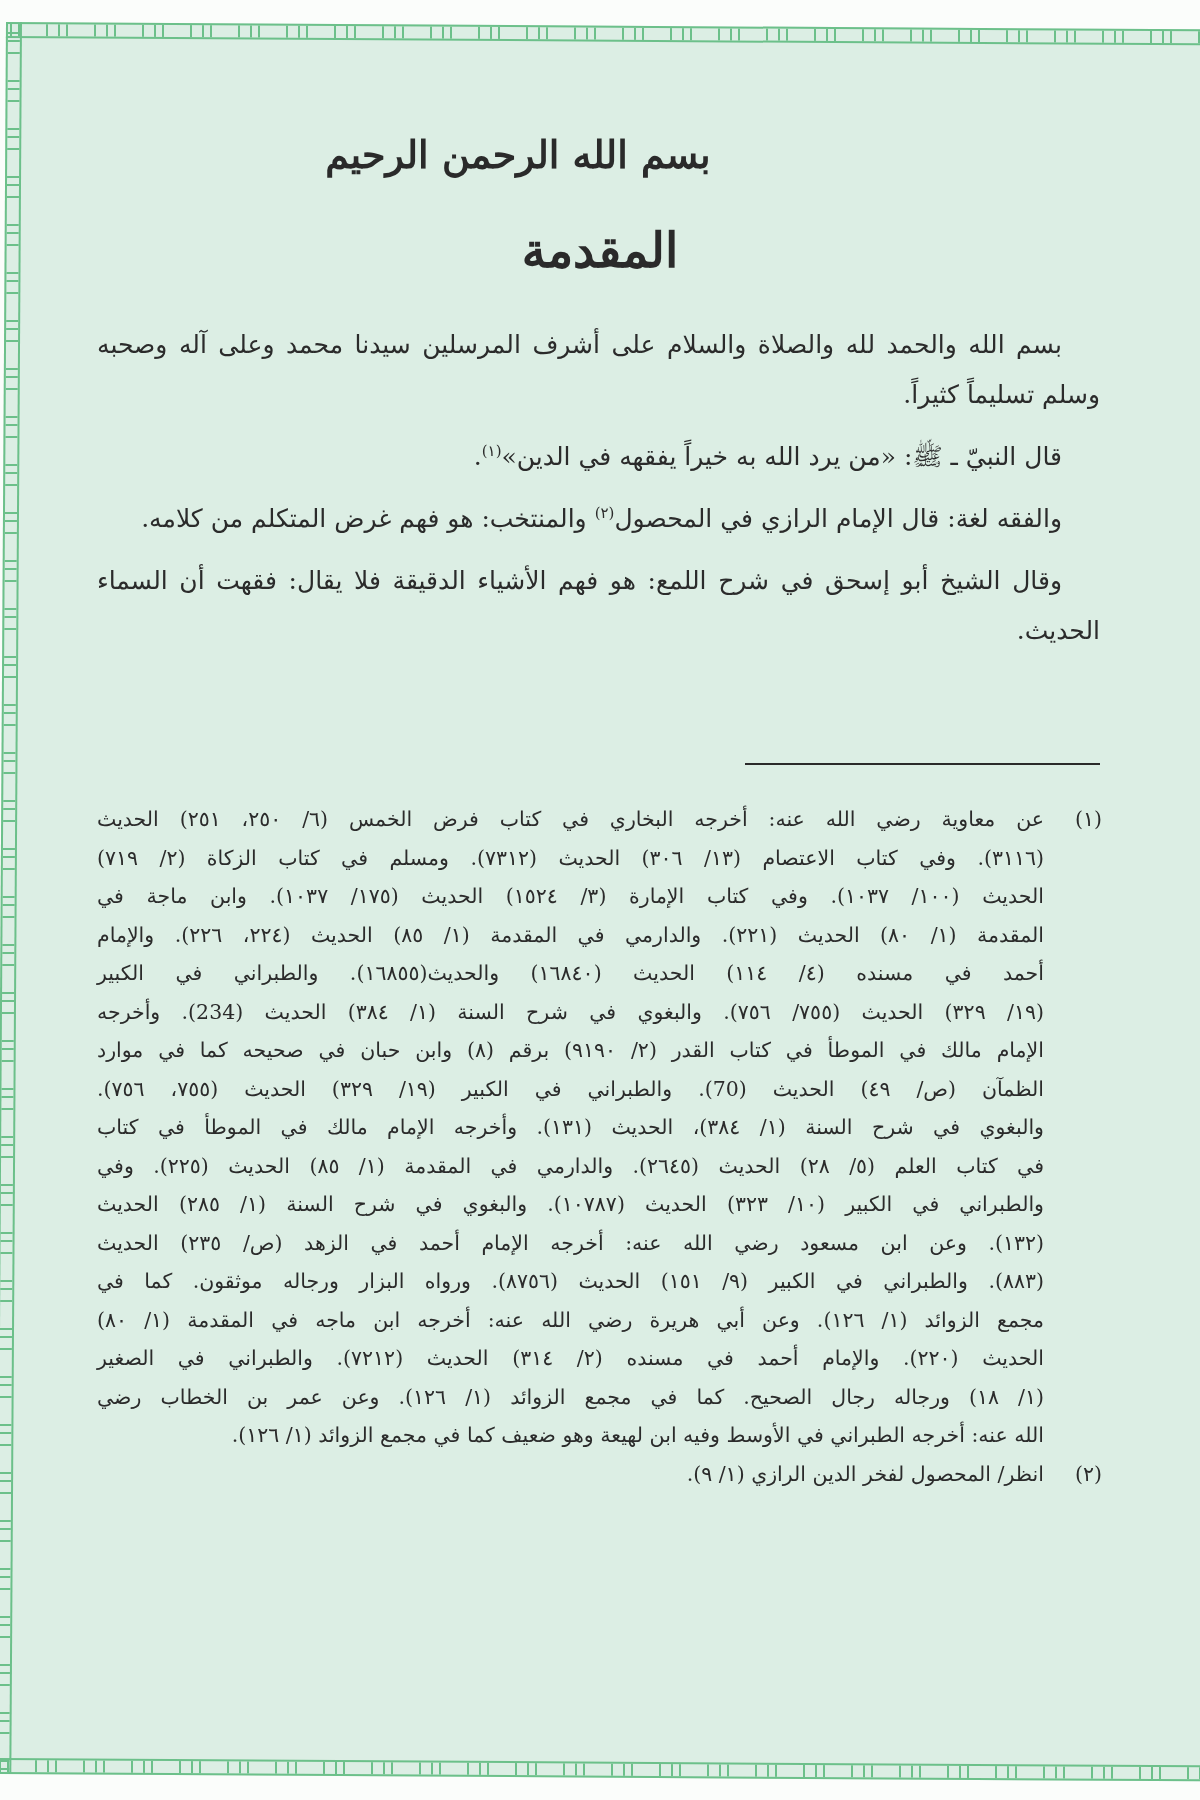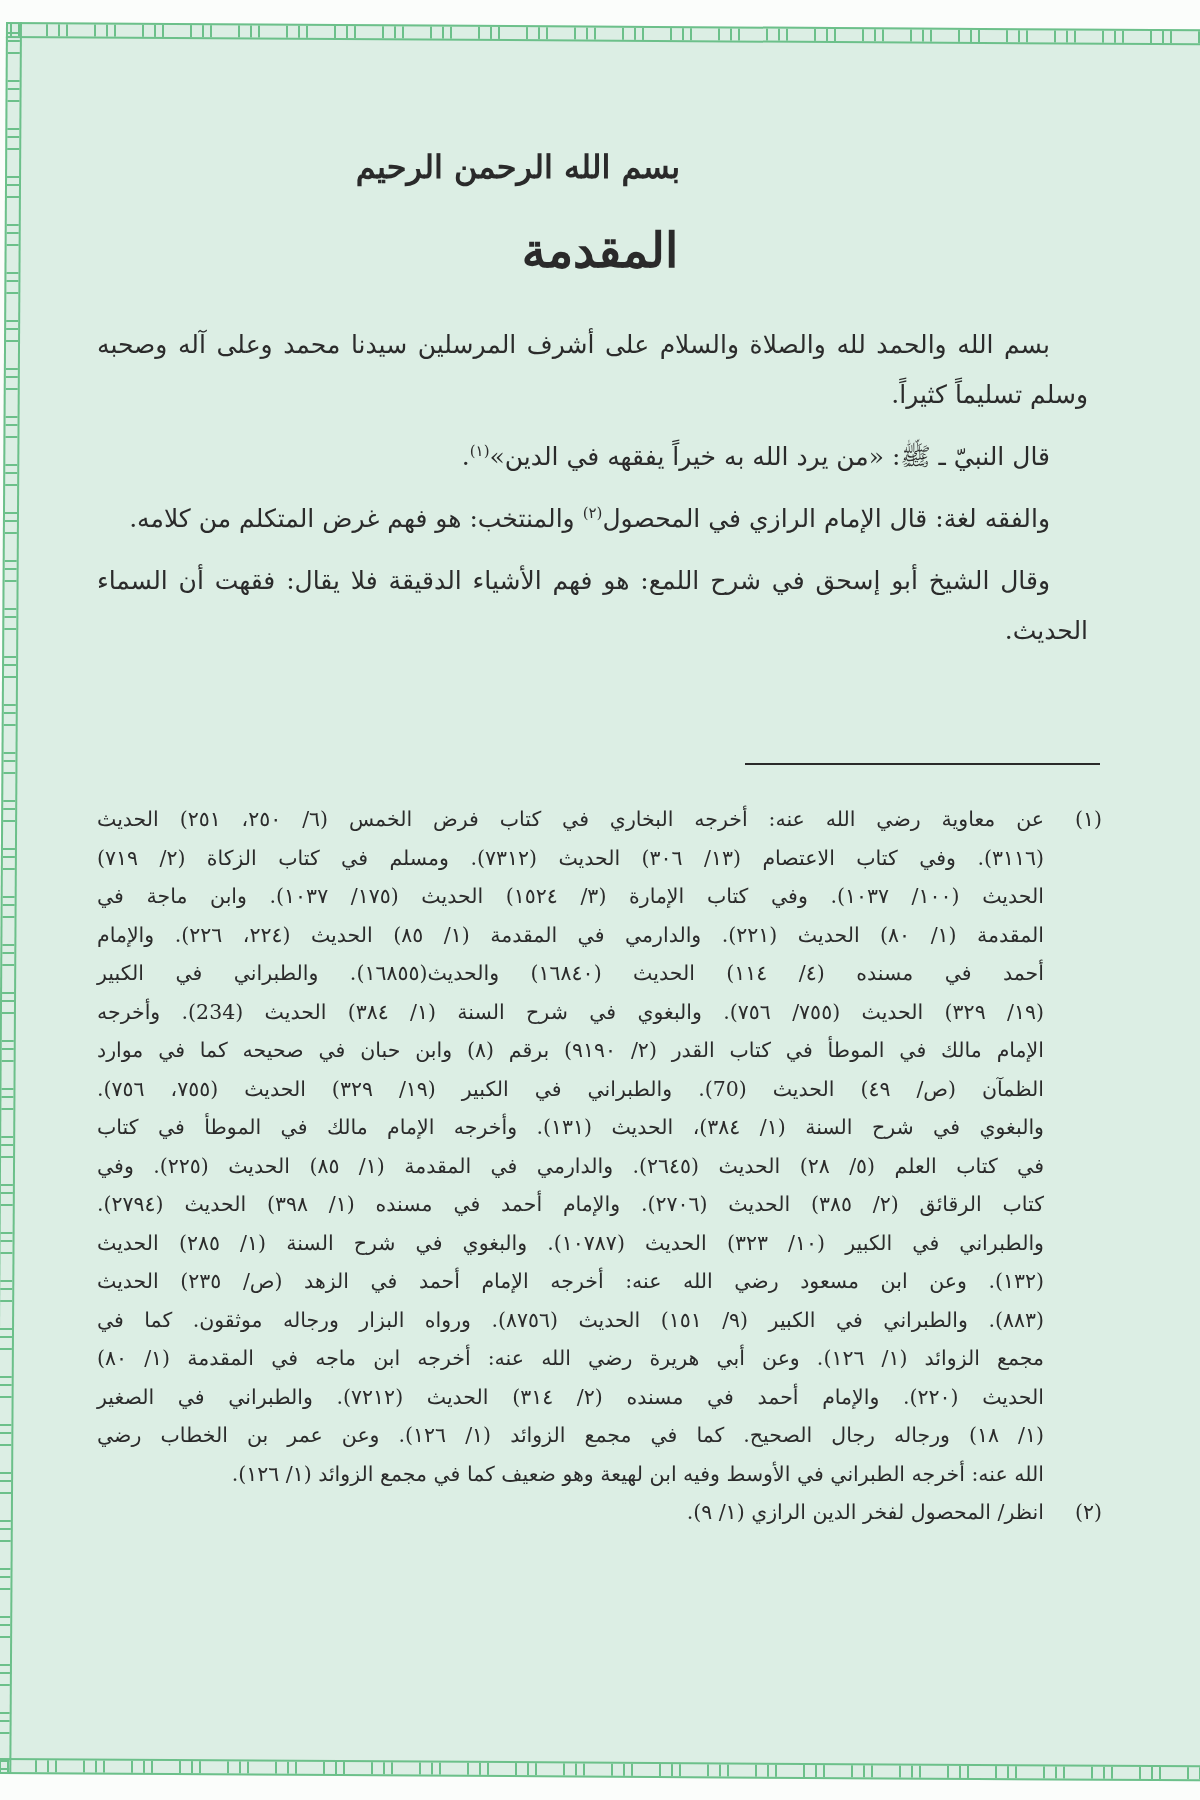--- a/index.html
+++ b/index.html
@@ -70,25 +70,25 @@
     .content {
       position: absolute;
       left: 0;
       top: 0;
       width: 1200px;
       height: 1800px;
       direction: rtl;
     }
     .bismillah {
       position: absolute;
-      top: 148px;
+      top: 132px;
       left: 0;
       width: 1036px;
       text-align: center;
-      font-size: 32px;
+      font-size: 38px;
       font-weight: bold;
       color: #2a2a2a;
     }
     .heading {
       position: absolute;
       top: 222px;
       left: 0;
       width: 1200px;
       text-align: center;
       font-size: 48px;
@@ -99,21 +99,21 @@
       position: absolute;
       top: 320px;
       left: 97px;
       width: 1003px;
       font-size: 25px;
       line-height: 50px;
       text-align: justify;
       text-align-last: right;
     }
     .body-text p {
-      margin: 0 12px 12px 0;
+      margin: 0 0 12px 0;
       text-indent: 38px;
     }
     sup.fn {
       font-size: 15px;
       vertical-align: super;
       line-height: 0;
     }
     .separator {
       position: absolute;
       top: 763px;
@@ -182,21 +182,20 @@
         <span class="fn-line">عن معاوية رضي الله عنه: أخرجه البخاري في كتاب فرض الخمس (٦/ ٢٥٠، ٢٥١) الحديث</span>
         <span class="fn-line">(٣١١٦). وفي كتاب الاعتصام (١٣/ ٣٠٦) الحديث (٧٣١٢). ومسلم في كتاب الزكاة (٢/ ٧١٩)</span>
         <span class="fn-line">الحديث (١٠٠/ ١٠٣٧). وفي كتاب الإمارة (٣/ ١٥٢٤) الحديث (١٧٥/ ١٠٣٧). وابن ماجة في</span>
         <span class="fn-line">المقدمة (١/ ٨٠) الحديث (٢٢١). والدارمي في المقدمة (١/ ٨٥) الحديث (٢٢٤، ٢٢٦). والإمام</span>
         <span class="fn-line">أحمد في مسنده (٤/ ١١٤) الحديث (١٦٨٤٠) والحديث(١٦٨٥٥). والطبراني في الكبير</span>
         <span class="fn-line">(١٩/ ٣٢٩) الحديث (٧٥٥/ ٧٥٦). والبغوي في شرح السنة (١/ ٣٨٤) الحديث (234). وأخرجه</span>
         <span class="fn-line">الإمام مالك في الموطأ في كتاب القدر (٢/ ٩١٩٠) برقم (٨) وابن حبان في صحيحه كما في موارد</span>
         <span class="fn-line">الظمآن (ص/ ٤٩) الحديث (70). والطبراني في الكبير (١٩/ ٣٢٩) الحديث (٧٥٥، ٧٥٦).</span>
         <span class="fn-line">والبغوي في شرح السنة (١/ ٣٨٤)، الحديث (١٣١). وأخرجه الإمام مالك في الموطأ في كتاب</span>
         <span class="fn-line">في كتاب العلم (٥/ ٢٨) الحديث (٢٦٤٥). والدارمي في المقدمة (١/ ٨٥) الحديث (٢٢٥). وفي</span>
-        <span class="fn-line">كتاب الرقائق (٢/ ٣٨٥) الحديث (٢٧٠٦). والإمام أحمد في مسنده (١/ ٣٩٨) الحديث (٢٧٩٤).</span>
         <span class="fn-line">والطبراني في الكبير (١٠/ ٣٢٣) الحديث (١٠٧٨٧). والبغوي في شرح السنة (١/ ٢٨٥) الحديث</span>
         <span class="fn-line">(١٣٢). وعن ابن مسعود رضي الله عنه: أخرجه الإمام أحمد في الزهد (ص/ ٢٣٥) الحديث</span>
         <span class="fn-line">(٨٨٣). والطبراني في الكبير (٩/ ١٥١) الحديث (٨٧٥٦). ورواه البزار ورجاله موثقون. كما في</span>
         <span class="fn-line">مجمع الزوائد (١/ ١٢٦). وعن أبي هريرة رضي الله عنه: أخرجه ابن ماجه في المقدمة (١/ ٨٠)</span>
         <span class="fn-line">الحديث (٢٢٠). والإمام أحمد في مسنده (٢/ ٣١٤) الحديث (٧٢١٢). والطبراني في الصغير</span>
         <span class="fn-line">(١/ ١٨) ورجاله رجال الصحيح. كما في مجمع الزوائد (١/ ١٢٦). وعن عمر بن الخطاب رضي</span>
         <span class="fn-line last">الله عنه: أخرجه الطبراني في الأوسط وفيه ابن لهيعة وهو ضعيف كما في مجمع الزوائد (١/ ١٢٦).</span>
       </div>
     </div>
     <div class="footnote">

